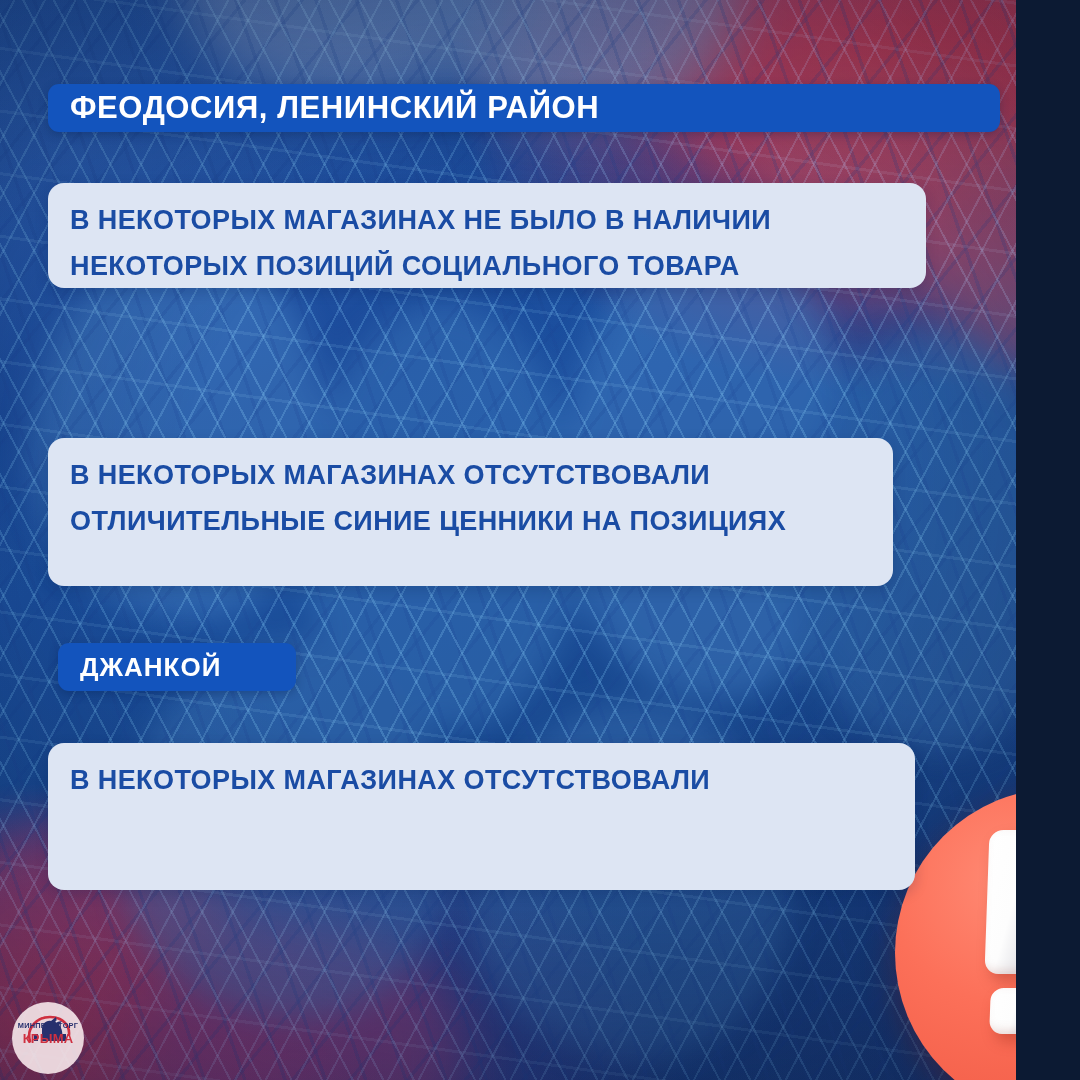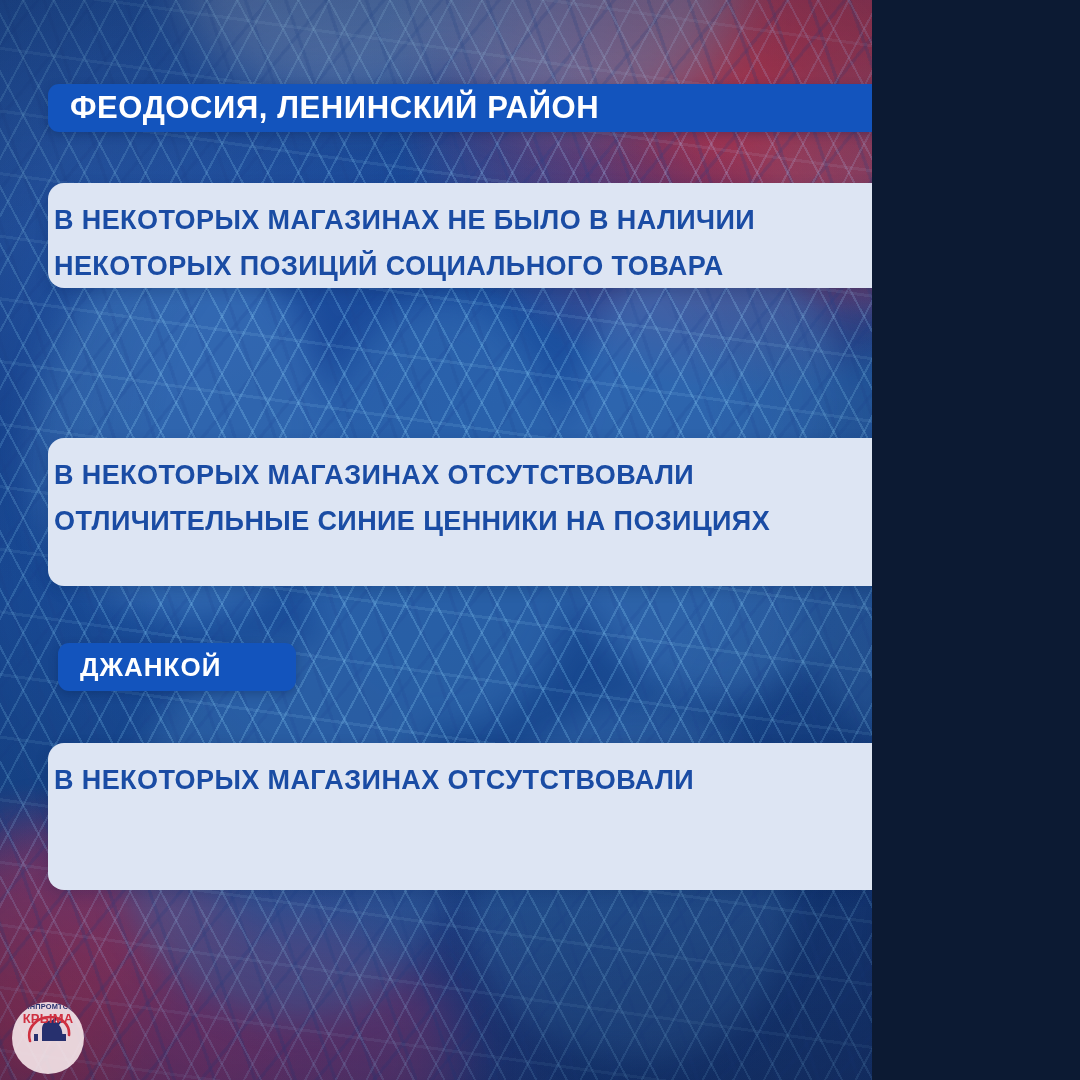--- a/index.html
+++ b/index.html
@@ -3,21 +3,21 @@
 <meta charset="utf-8">
 <title>Минпромторг Крыма — инфографика</title>
 <style>
   html, body {
     margin: 0;
     padding: 0;
     background: #0c1a33;
   }
   .poster {
     position: relative;
-    width: 872px;
+    width: 1016px;
     height: 1080px;
     overflow: hidden;
     font-family: "Liberation Sans", "DejaVu Sans", sans-serif;
     background: #1a4a9c;
     user-select: none;
   }
 
   
   .bg-base {
     position: absolute;
@@ -123,21 +123,21 @@
     white-space: nowrap;
     text-transform: uppercase;
   }
 
   .info-card {
     position: absolute;
     background: #dde5f3;
     border-radius: 16px;
     color: #1a4ca4;
     box-sizing: border-box;
-    padding: 14px 22px 16px 6px;
+    padding: 14px 22px 16px 22px;
     box-shadow: 0 4px 14px rgba(5,25,70,0.20);
   }
   .info-card .line {
     font-weight: 700;
     font-size: 27px;
     letter-spacing: 0.4px;
     line-height: 1.0;
     padding: 10px 0 9px 0;
     white-space: nowrap;
     text-transform: uppercase;
@@ -159,21 +159,21 @@
     position: absolute;
     left: 12px;
     top: 1002px;
     width: 72px;
     height: 72px;
     border-radius: 50%;
     background: rgba(249,236,238,0.88);
     display: flex;
     flex-direction: column;
     align-items: center;
-    justify-content: flex-start;
+    justify-content: center;
     padding-bottom: 8px;
     box-sizing: border-box;
     overflow: hidden;
   }
   .logo-emblem {
     position: absolute;
     top: 9px;
     left: 0;
     right: 0;
     height: 34px;

